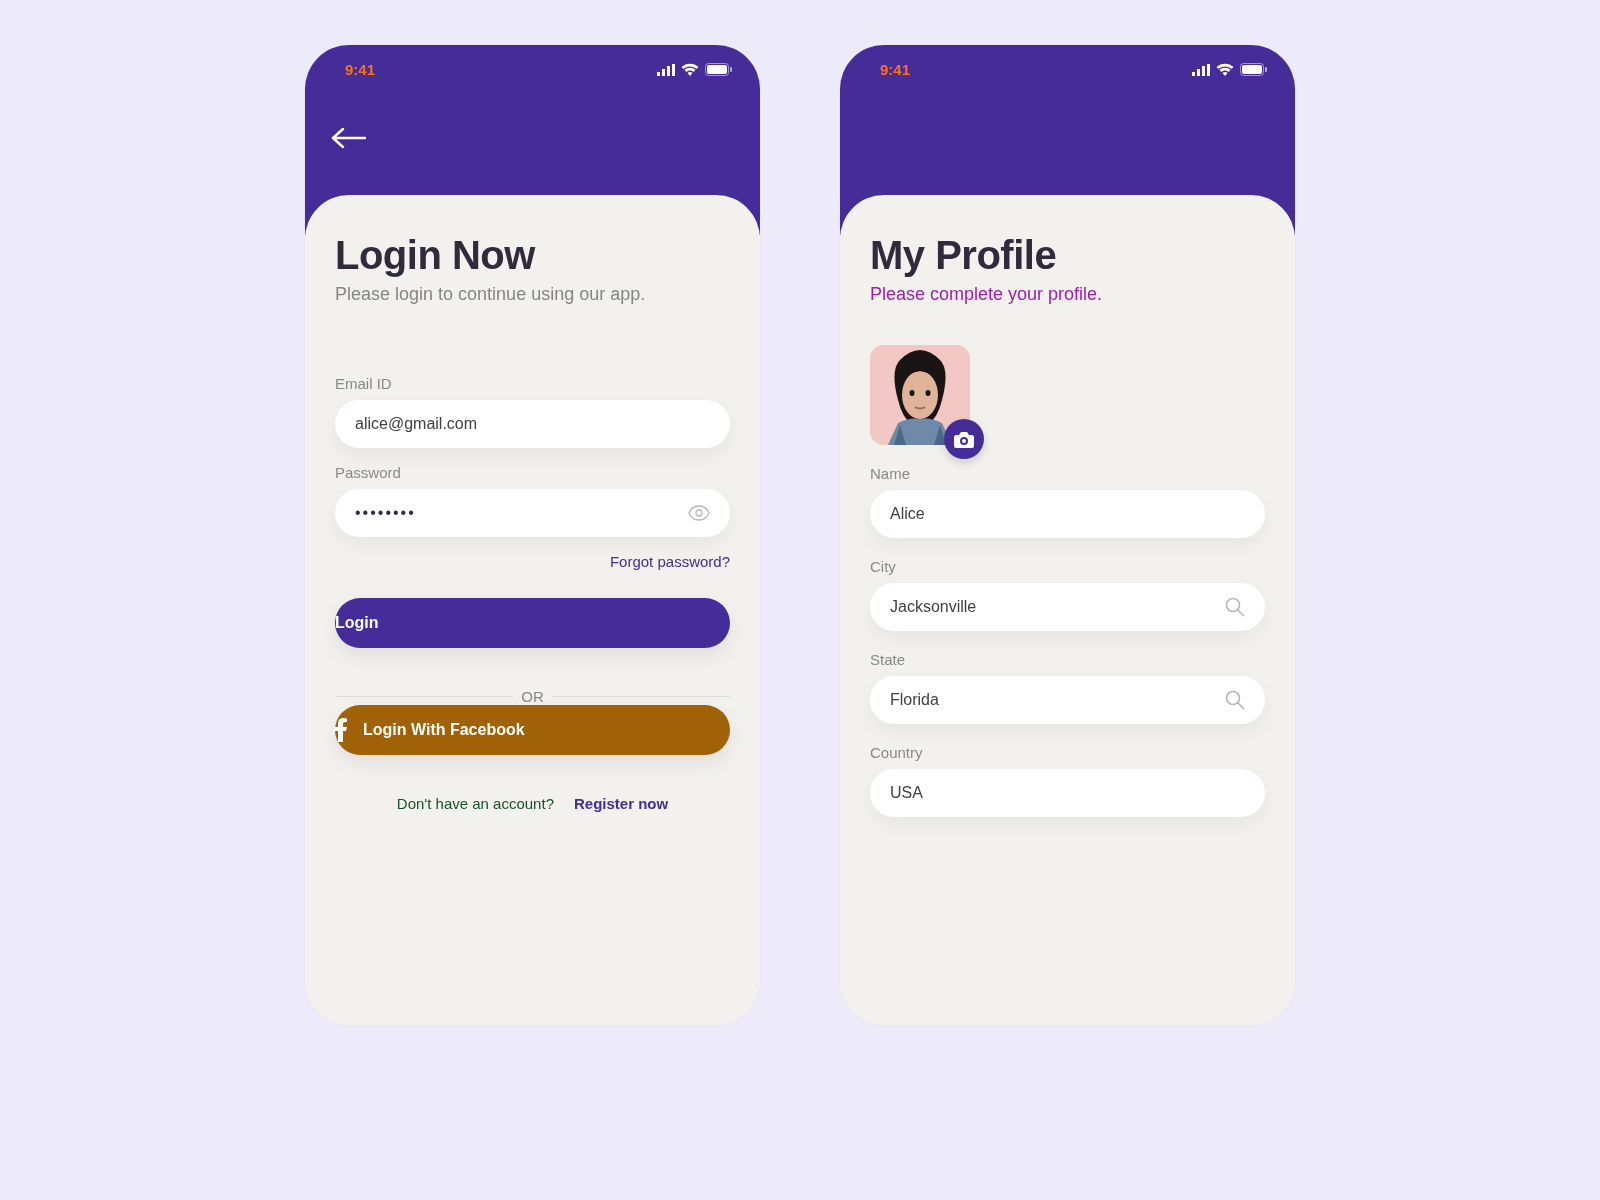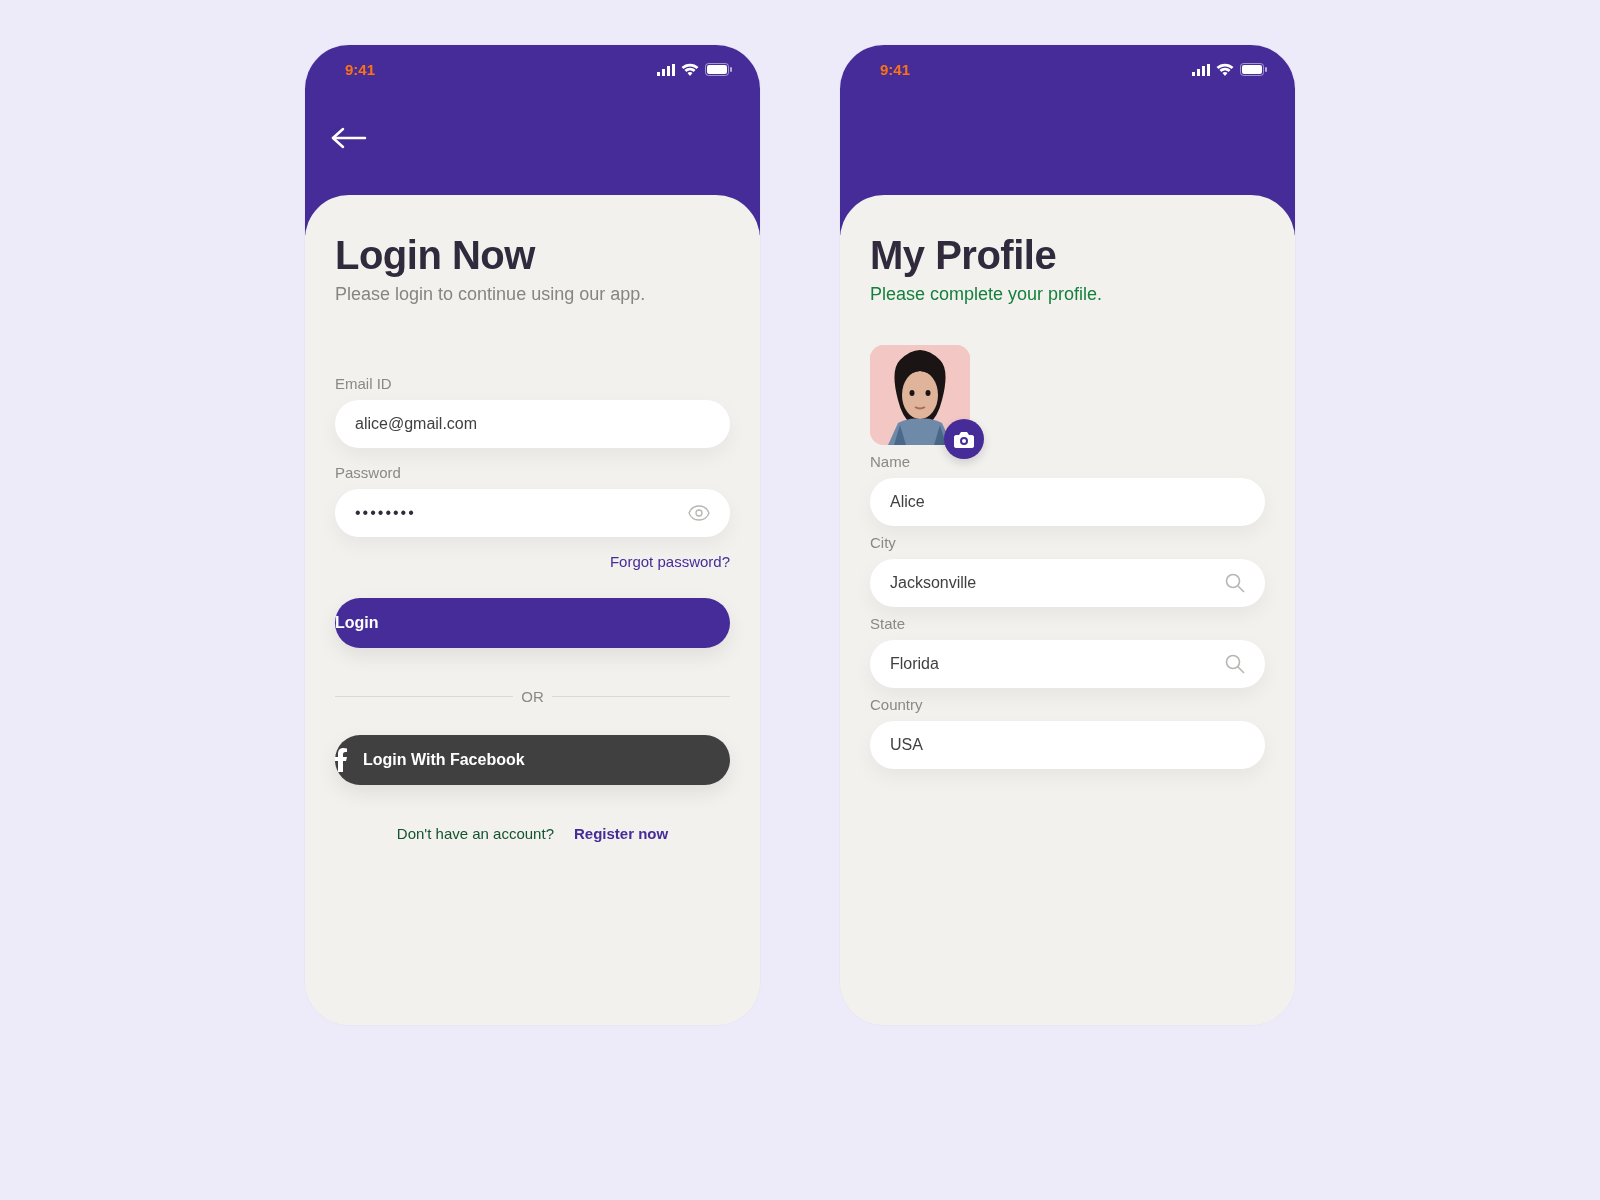--- a/index.html
+++ b/index.html
@@ -59,21 +59,21 @@
     font-size: 40px;
     font-weight: 700;
     color: #312a3d;
     letter-spacing: -0.5px;
   }
   .subtitle {
     color: #868582;
     font-size: 18px;
     margin-top: 6px;
   }
-  .subtitle.light { color: #15803d; }
+  .subtitle.light { color: #a21caf; }
   .field-group { margin-top: 16px; }
   .login-form { margin-top: 70px; }
   .field-label {
     color: #8b8885;
     font-size: 15px;
     margin-bottom: 8px;
     display: block;
   }
   .input-pill {
     background: #fff;
@@ -111,21 +111,21 @@
     color: #fff;
     font-size: 16px;
     font-weight: 600;
     display: flex;
     align-items: center;
     gap: 16px;
     cursor: pointer;
     box-shadow: 0 8px 20px rgba(0,0,0,0.08);
   }
   .btn-primary { background: #462c99; margin-top: 28px; }
-  .btn-fb { background: #404040; margin-top: 30px; }
+  .btn-fb { background: #a16207; }
   .or-row {
     display: flex;
     align-items: center;
     gap: 8px;
     margin-top: 40px;
     color: #8b8885;
     font-size: 15px;
   }
   .or-row .line { flex: 1; height: 1px; background: #ddd9d4; }
   .reg-row {
@@ -160,21 +160,21 @@
     bottom: -14px;
     width: 40px;
     height: 40px;
     border-radius: 50%;
     background: #462c99;
     display: flex;
     align-items: center;
     justify-content: center;
     box-shadow: 0 4px 10px rgba(0,0,0,0.15);
   }
-  .profile-fields .field-group { margin-top: 8px; }
+  .profile-fields .field-group { margin-top: 20px; }
 </style>
 </head>
 <body>
 
 <div class="phone">
   <div class="phone-top">
     <div class="status-bar">
       <span>9:41</span>
       <div class="status-icons">
         <svg width="18" height="12" viewBox="0 0 18 12">

